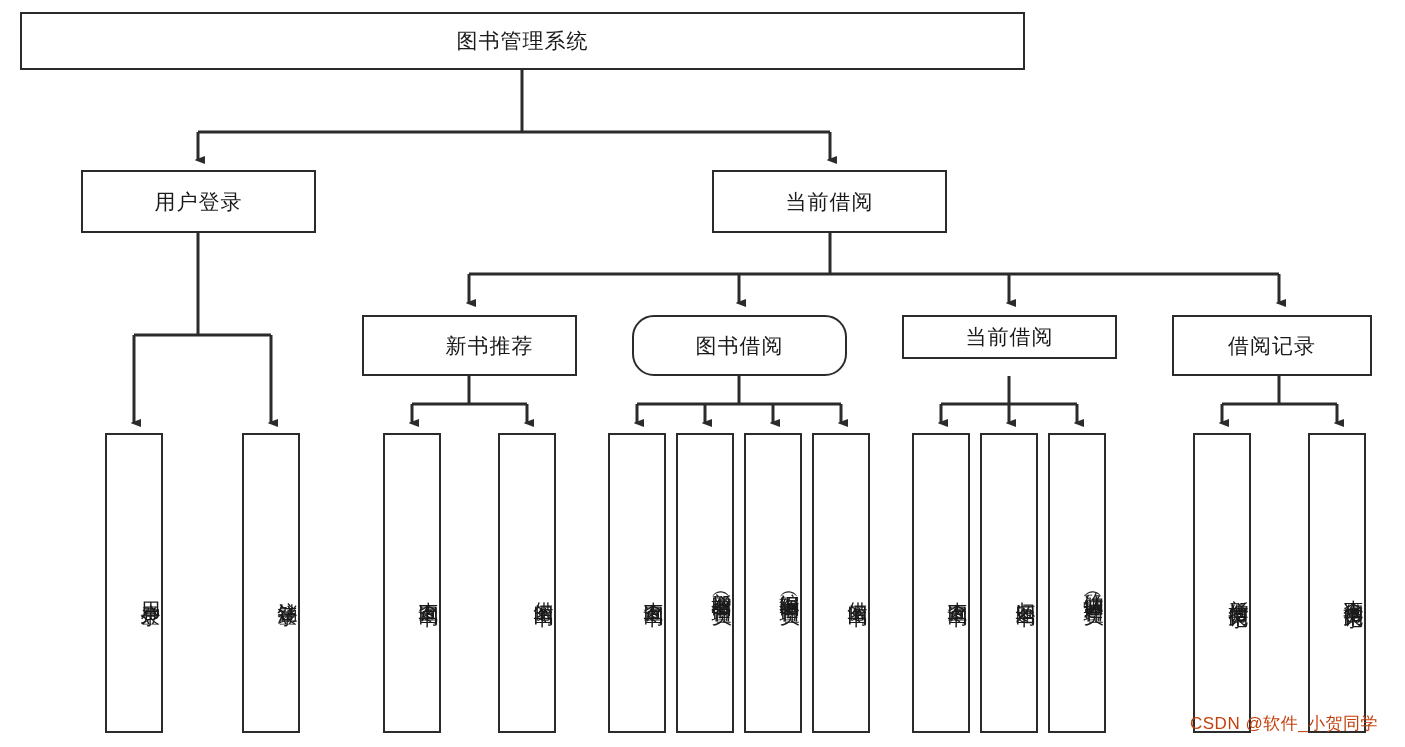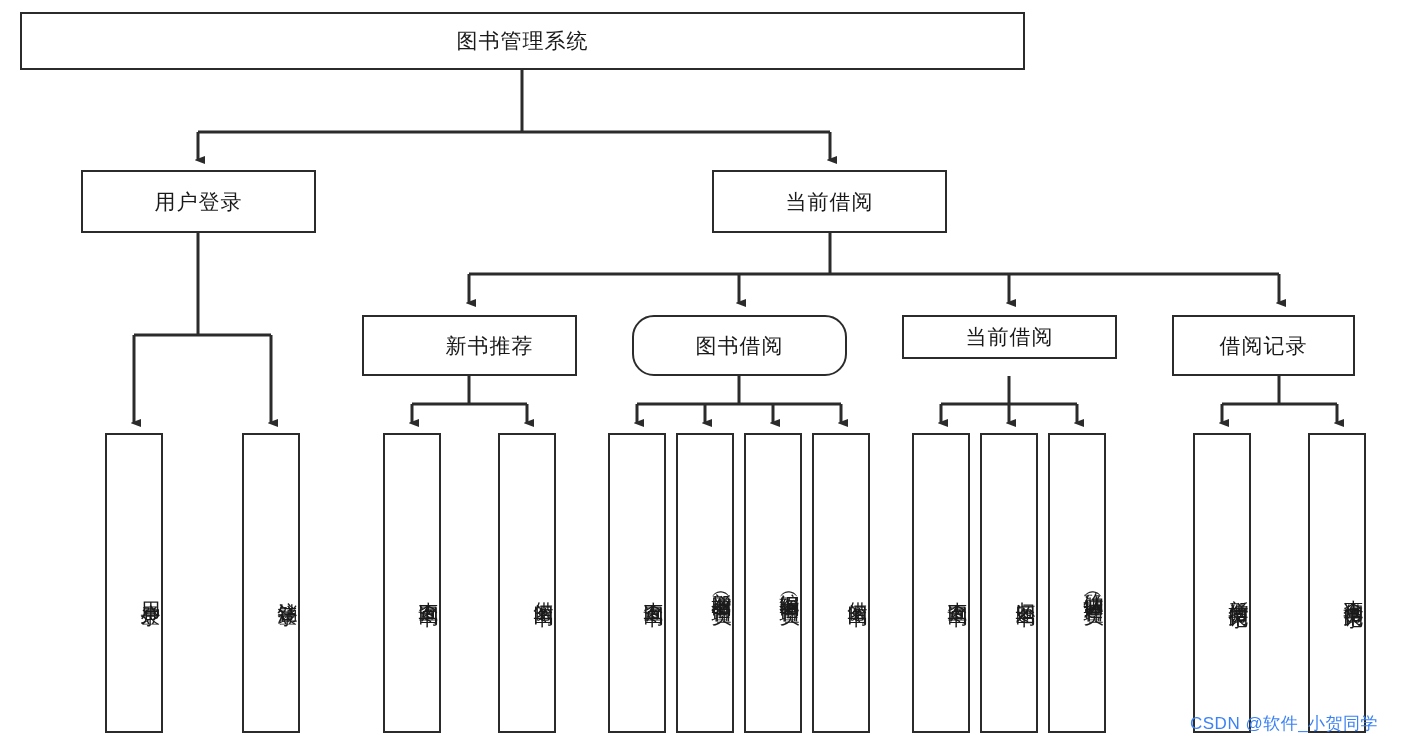--- a/index.html
+++ b/index.html
@@ -55,21 +55,21 @@
     top: 0;
     width: 1405px;
     height: 747px;
     pointer-events: none;
   }
   .watermark {
     position: absolute;
     left: 1190px;
     top: 712px;
     font-size: 17px;
-    color: #3b82f6;
+    color: #c2410c;
     letter-spacing: 0.5px;
     white-space: nowrap;
   }
 </style>
 </head>
 <body>
 
 <div id="canvas">
 
   <svg id="links" viewBox="0 0 1405 747" xmlns="http://www.w3.org/2000/svg">
@@ -135,21 +135,21 @@
 
   <div class="node h" style="left:362px; top:315px; width:215px; height:61px;padding-left:40px;">
     <span>新书推荐</span>
   </div>
   <div class="node h" style="left:632px; top:315px; width:215px; height:61px;border-radius:22px;">
     <span>图书借阅</span>
   </div>
   <div class="node h" style="left:902px; top:315px; width:215px; height:44px;">
     <span>当前借阅</span>
   </div>
-  <div class="node h" style="left:1172px; top:315px; width:183px; height:61px;">
+  <div class="node h" style="left:1172px; top:315px; width:200px; height:61px;">
     <span>借阅记录</span>
   </div>
 
   <div class="node v" style="left:105px; top:433px; width:58px; height:300px;">
     <span>用户登录</span>
   </div>
   <div class="node v" style="left:242px; top:433px; width:58px; height:300px;">
     <span>注销登录</span>
   </div>
 

